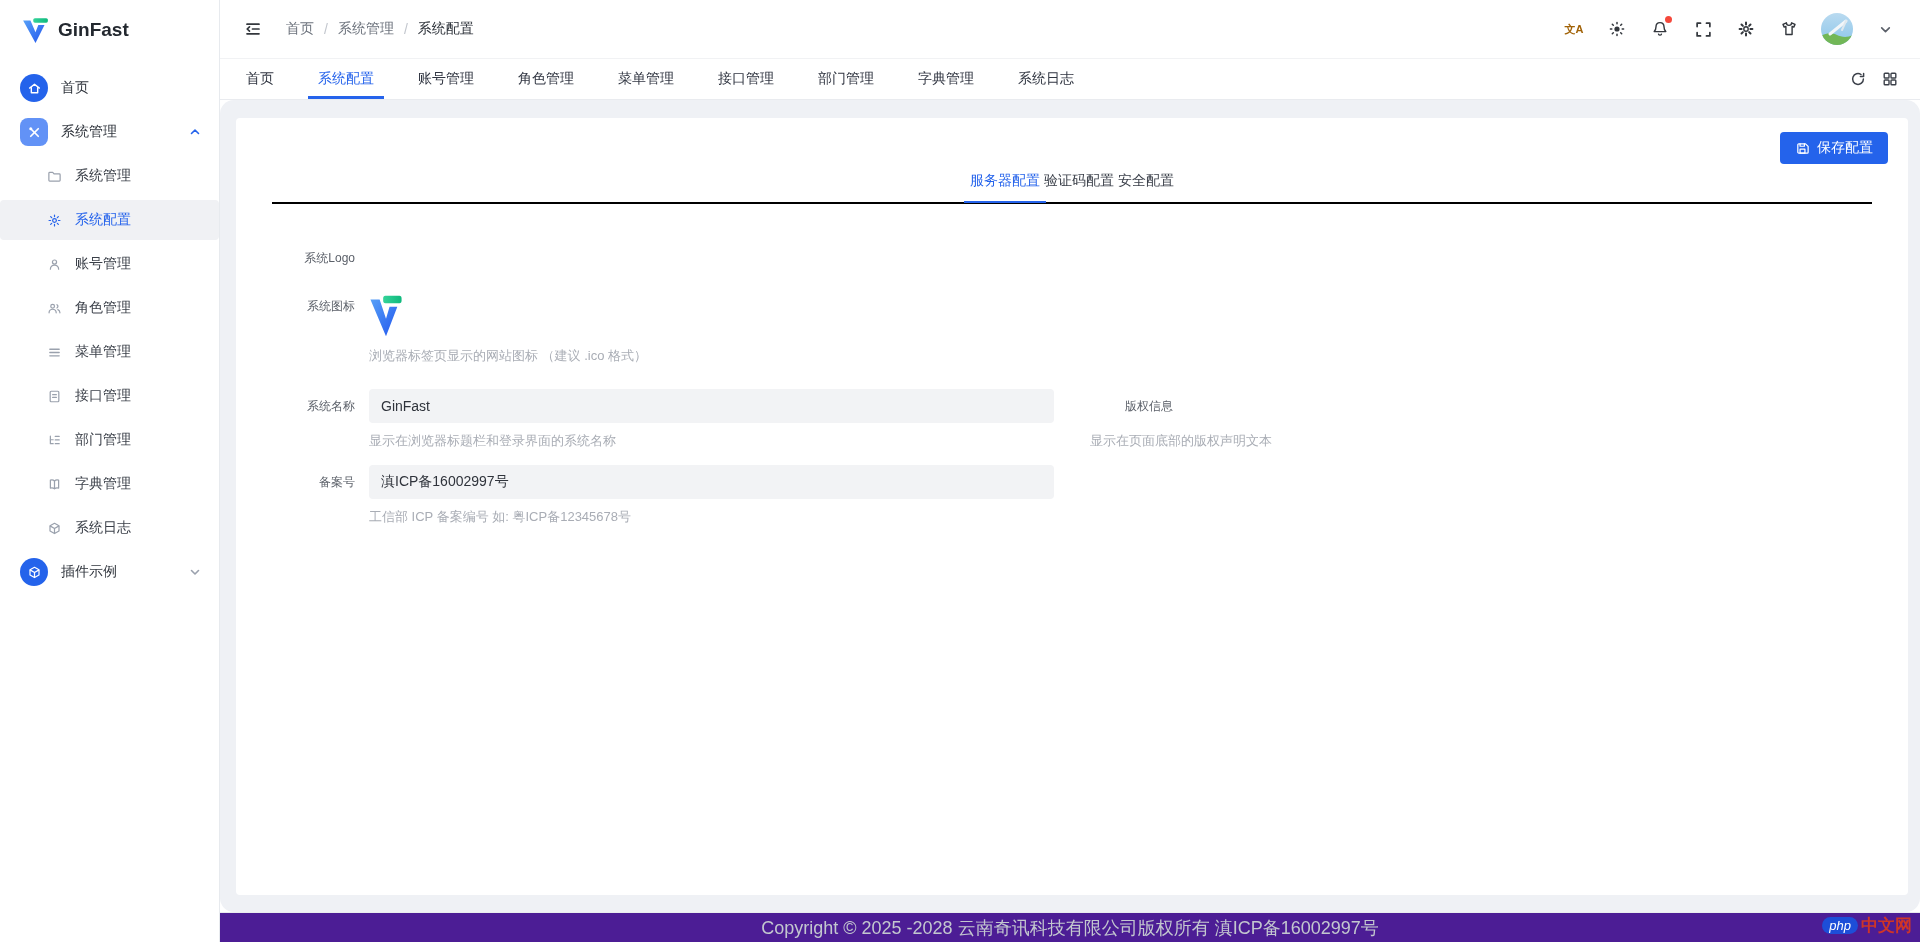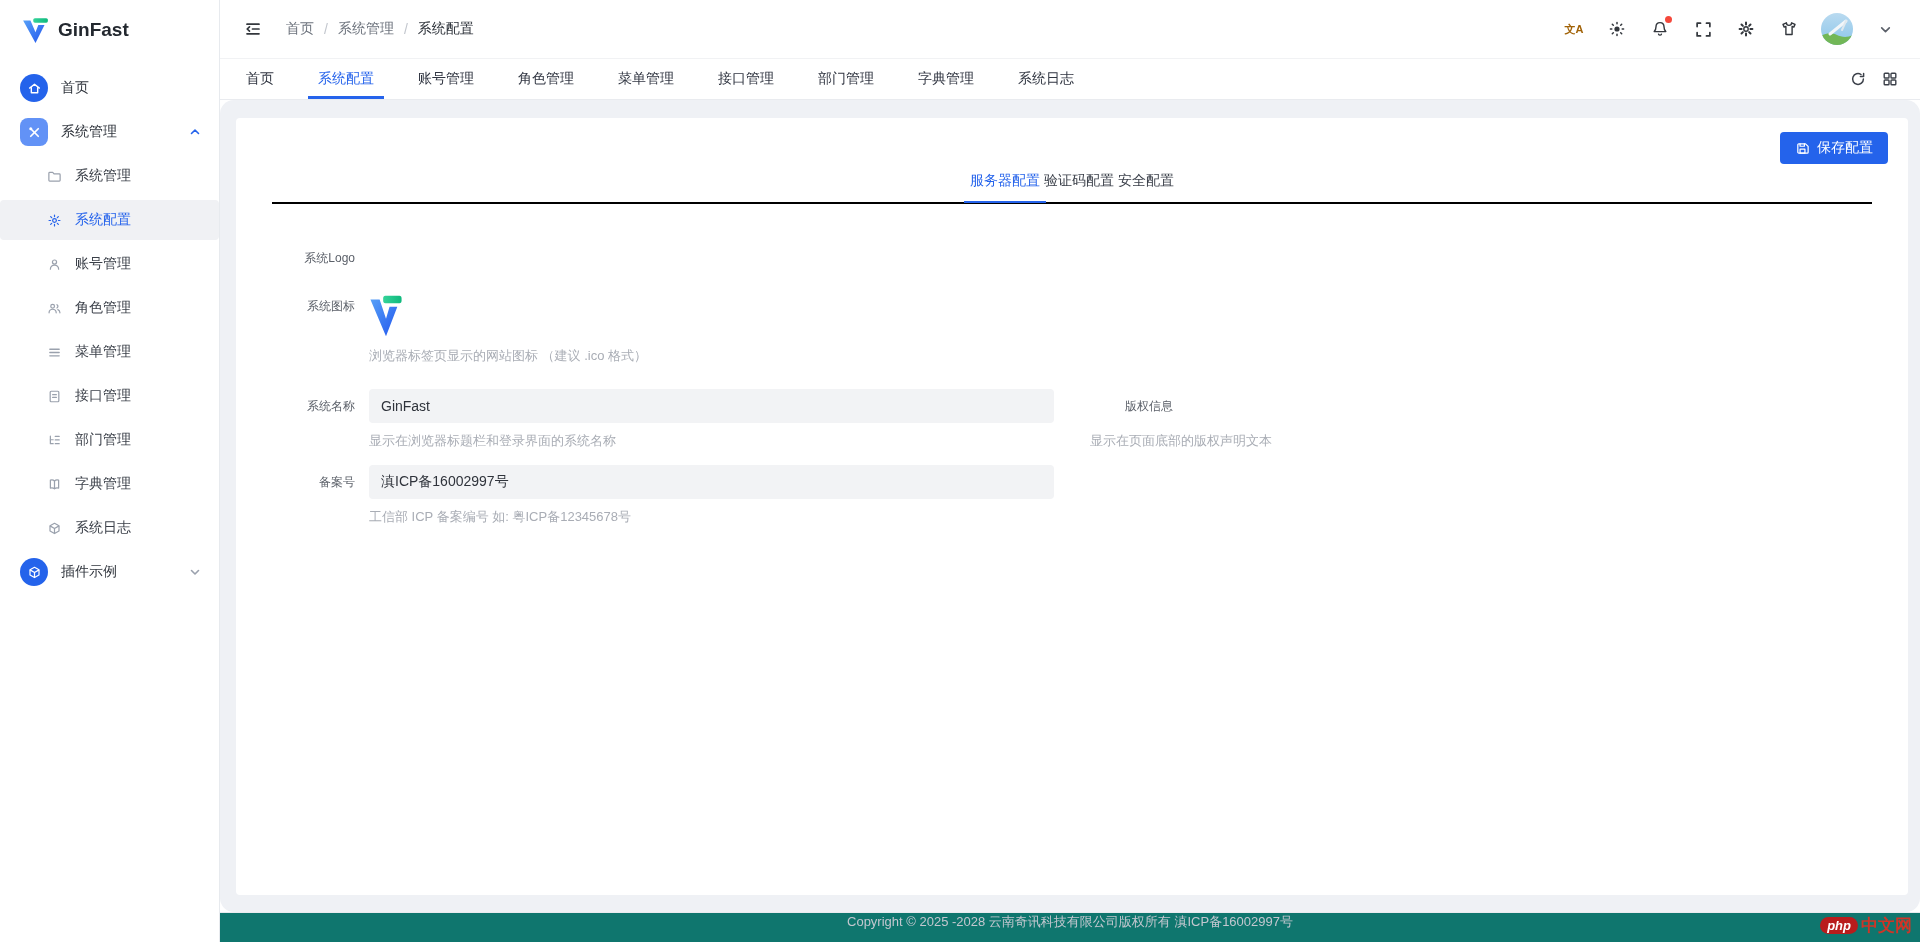--- a/index.html
+++ b/index.html
@@ -67,24 +67,24 @@
   .lbl-top { line-height: 20px; padding-top: 2px; }
   .lbl-mid { line-height: 34px; }
   .fi-control { flex: 1; min-width: 0; }
   .text-input { width: 100%; height: 34px; background: #f2f3f5; border: none; outline: none; border-radius: 4px; padding: 0 12px; font-size: 14px; color: #2f333b; font-family: inherit; }
   .hint { margin-top: 9px; font-size: 13px; color: #a9adb5; }
   .row-logo { margin-bottom: 26px; }
   .row-icon { margin-bottom: 24px; }
   .row-name { margin-bottom: 15px; }
   .logo-preview { display: flex; }
 
-  .footer { height: 30px; flex: none; background: #0f766e; border-top: 1px solid #e9ebef; display: flex; align-items: flex-start; justify-content: center; font-size: 13px; color: #c3c7cf; }
+  .footer { height: 30px; flex: none; background: #4c1d95; border-top: 1px solid #e9ebef; display: flex; align-items: center; justify-content: center; font-size: 18px; color: #c3c7cf; }
 
   .watermark { position: fixed; right: 8px; bottom: 5px; display: flex; align-items: center; gap: 3px; }
-  .wm-badge { background: #b91c1c; color: #fff; font-weight: bold; font-style: italic; font-size: 13px; border-radius: 10px; padding: 1px 7px; }
+  .wm-badge { background: #1d4ed8; color: #fff; font-weight: normal; font-style: italic; font-size: 13px; border-radius: 10px; padding: 1px 7px; }
   .wm-text { color: #cf3527; font-weight: bold; font-size: 17px; }
 
   svg { display: block; }
 </style>
 </head>
 <body>
 
 <svg width="0" height="0" style="position:absolute" aria-hidden="true">
   <defs>
     <linearGradient id="gBlue" x1="0" y1="0" x2="1" y2="1">

